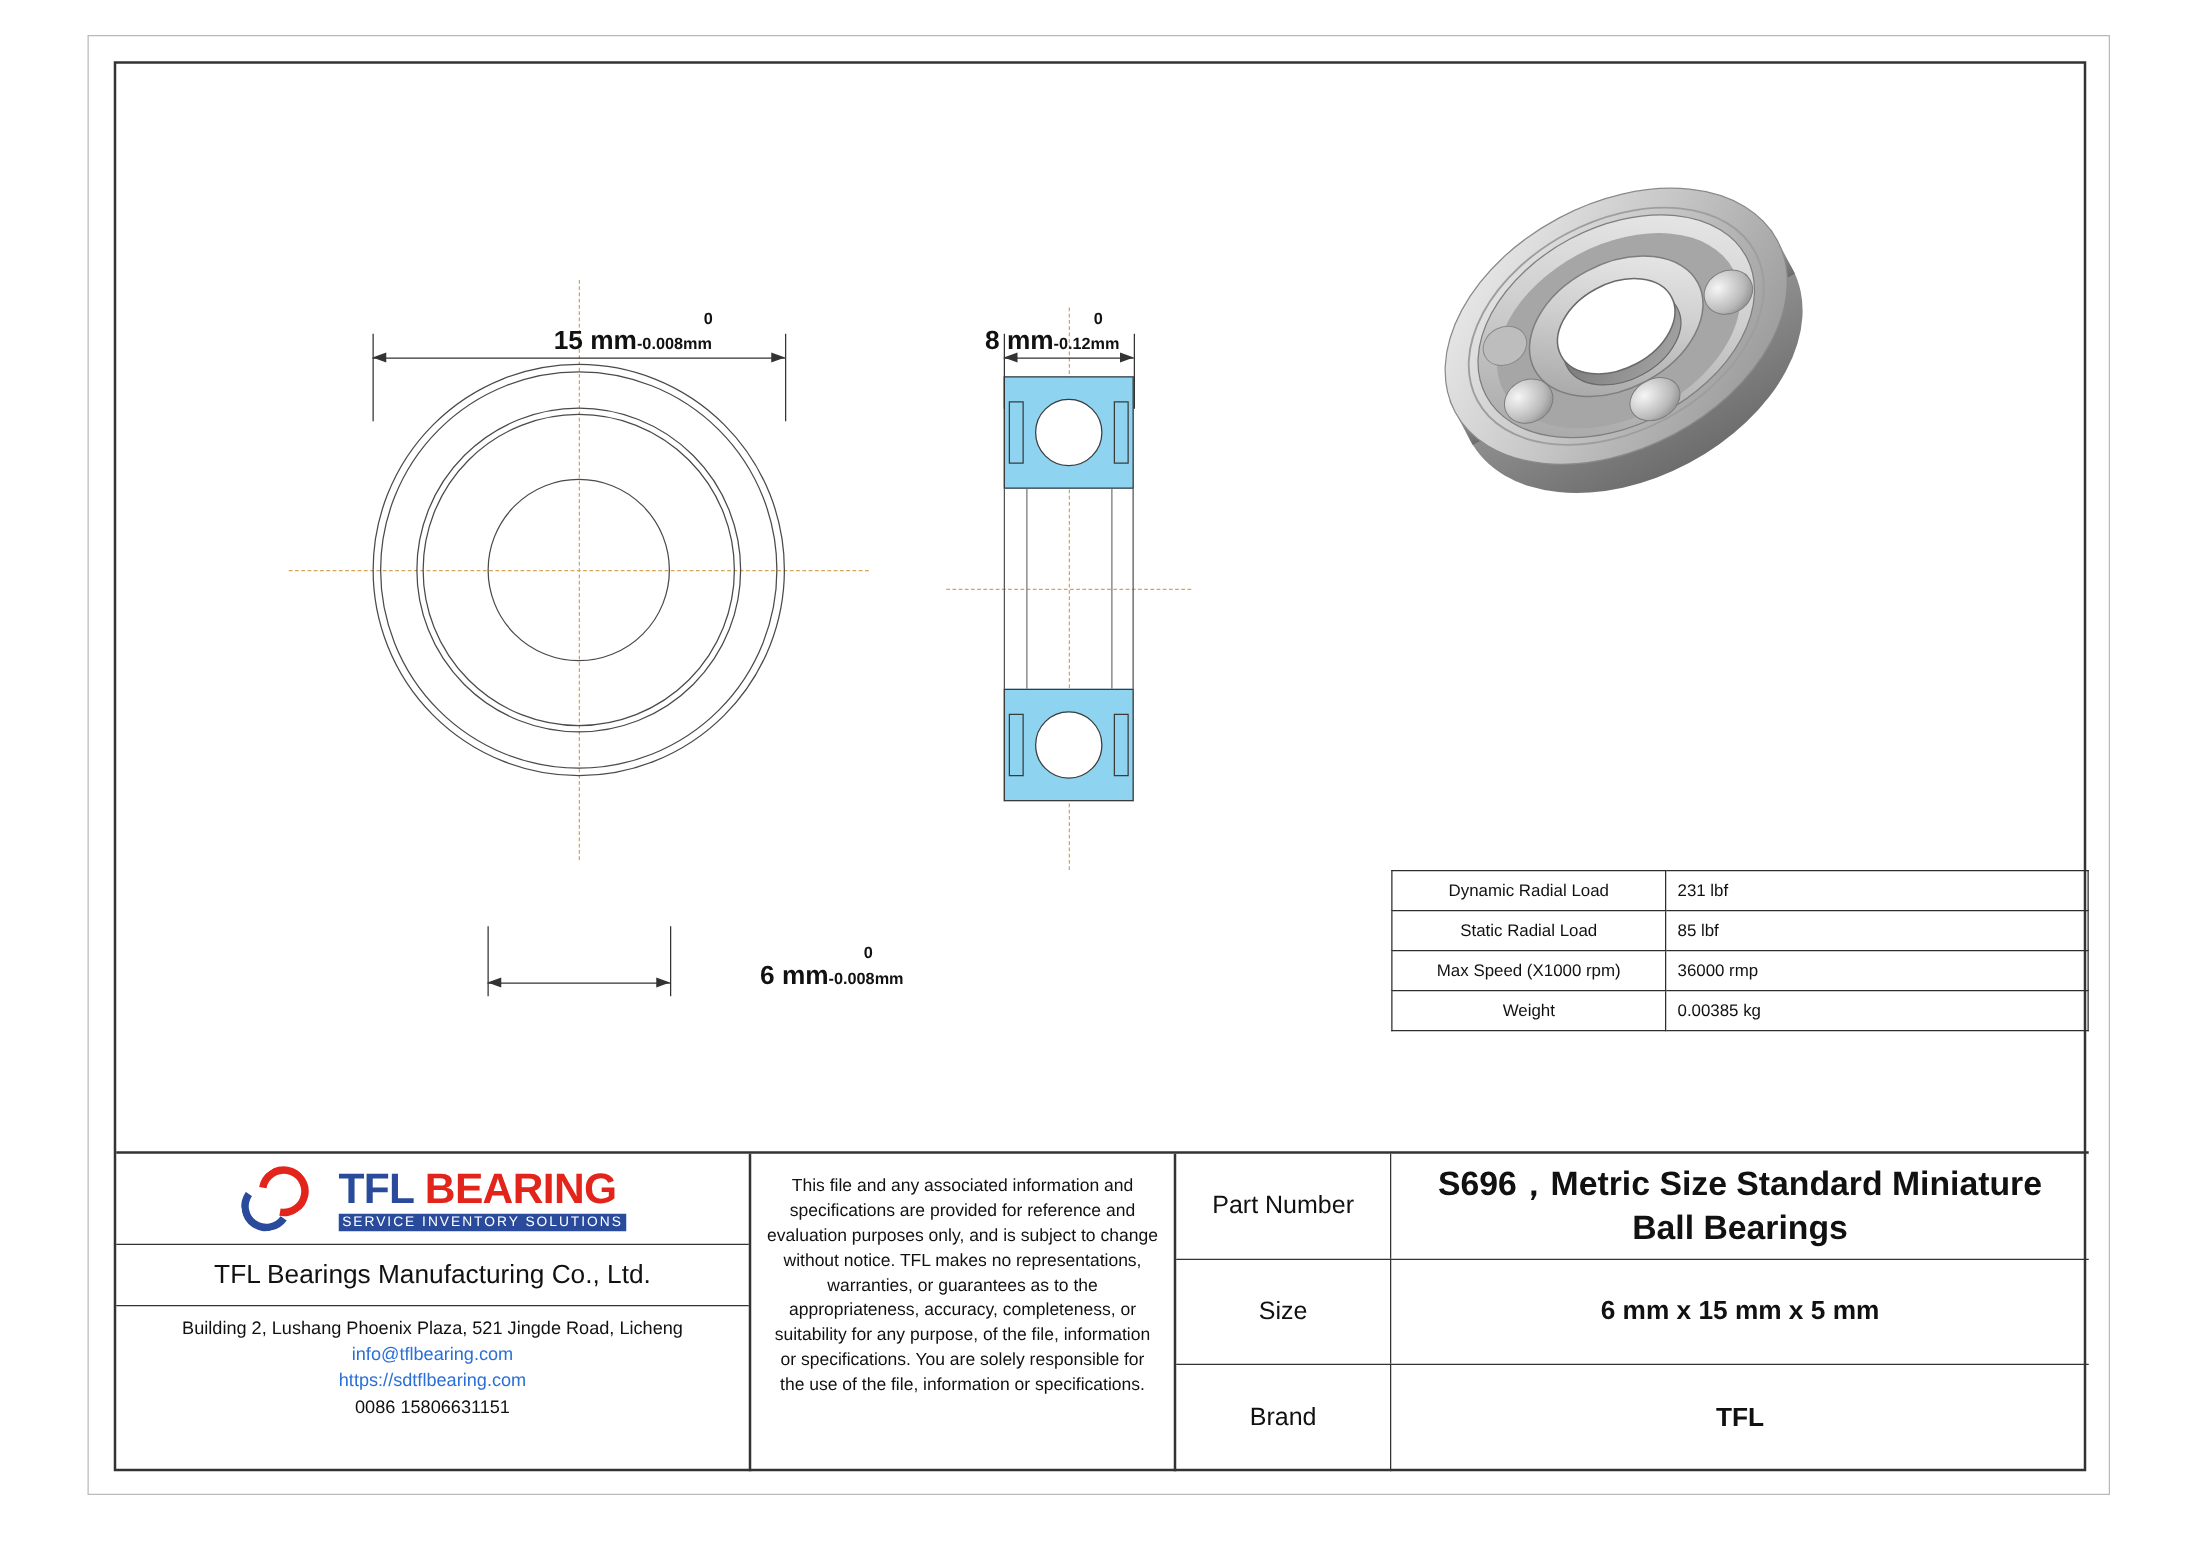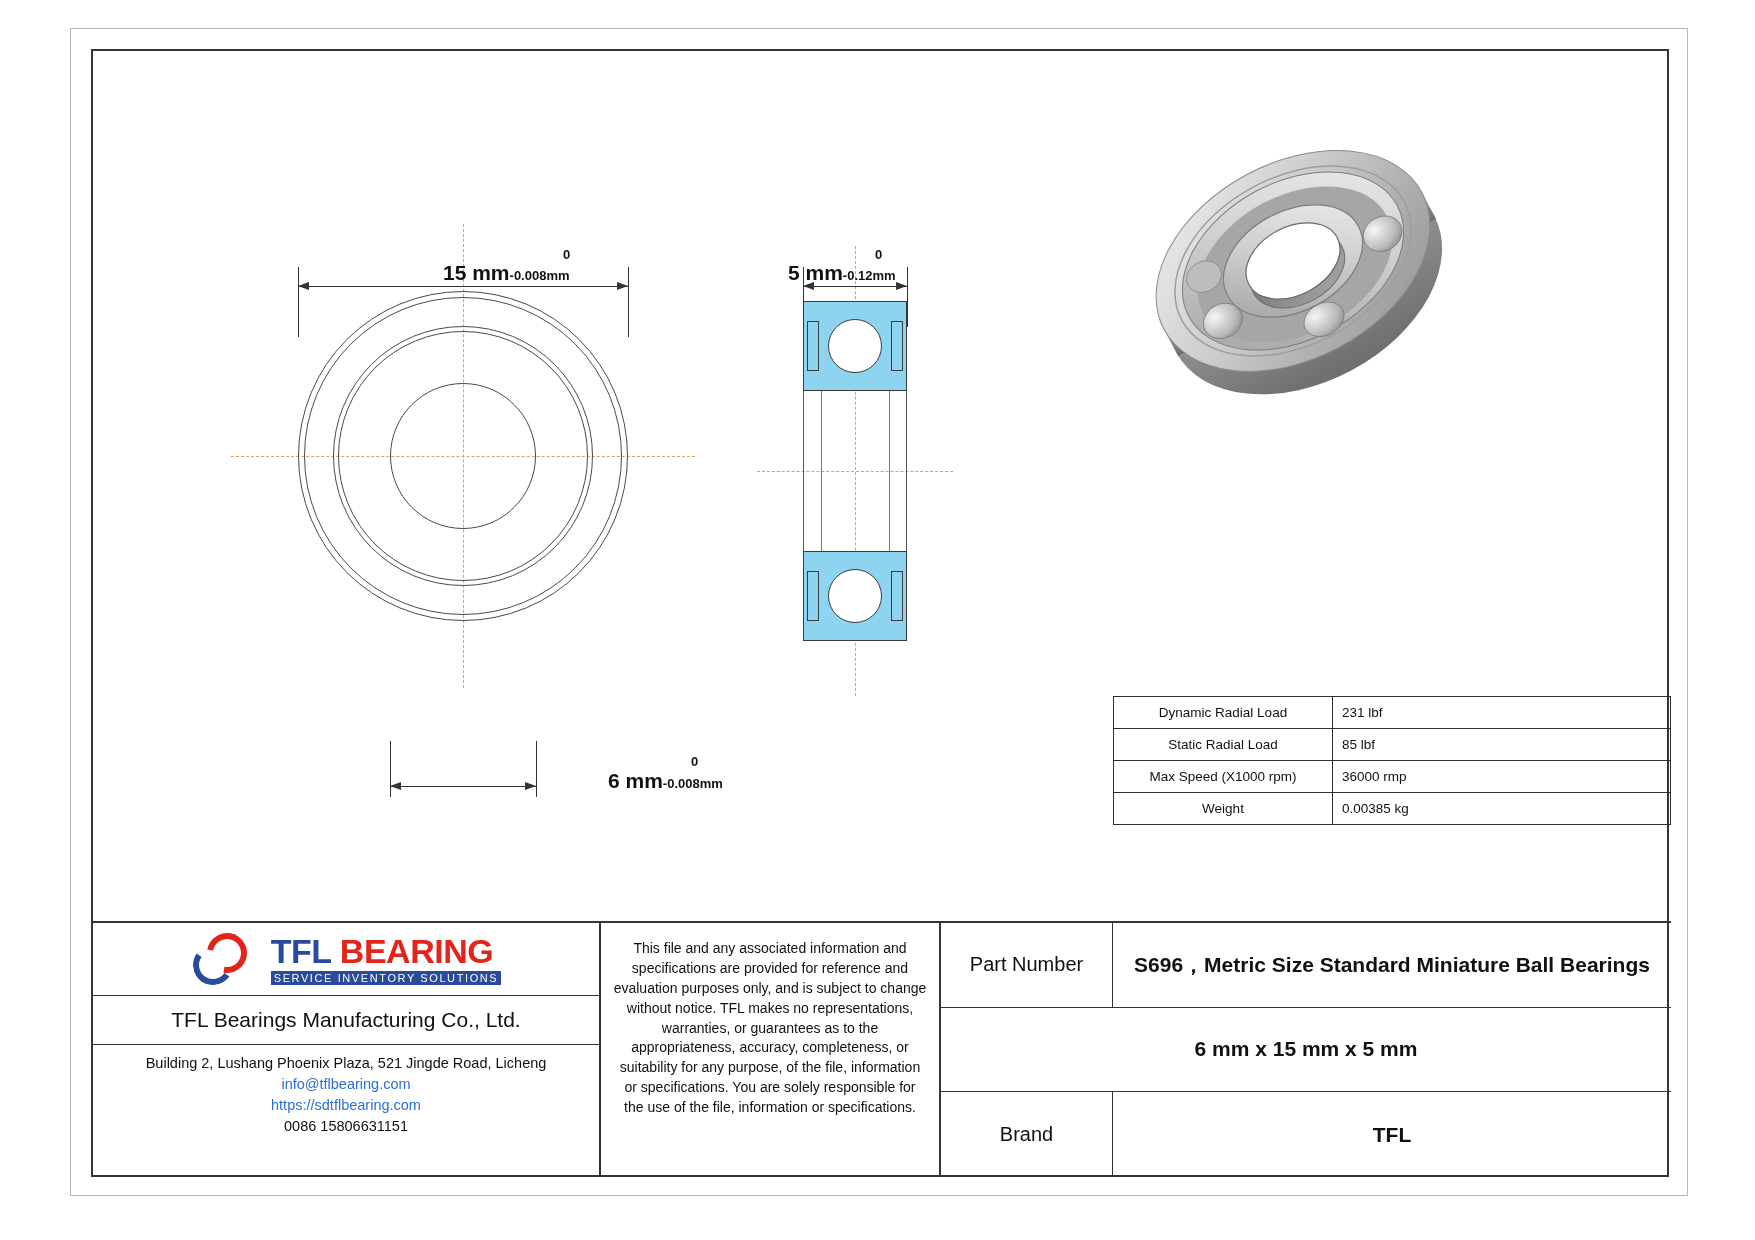--- a/index.html
+++ b/index.html
@@ -351,21 +351,21 @@
     flex: 1;
     display: flex;
     align-items: center;
     justify-content: center;
     text-align: center;
     font-size: 21px;
     font-weight: bold;
     color: #111;
     padding: 0 10px;
   }
-  .tb-val.pn { font-size: 21px; line-height: 1.3; }
+  .tb-val.pn { font-size: 27px; line-height: 1.3; }
   .tb-val.brand { font-weight: bold; }
 </style>
 </head>
 <body>
 
 <div class="sheet">
   <div class="inner-frame">
 
     <div class="drawing">
 
@@ -417,21 +417,21 @@
         </div>
       </div>
 
       <div class="ext-line" style="left:710px; top:216px; height:60px;"></div>
       <div class="ext-line" style="left:814px; top:216px; height:60px;"></div>
       <div class="dim-line" style="left:710px; top:235px; width:104px;"></div>
       <div class="arrow-l" style="left:710px; top:231px;"></div>
       <div class="arrow-r" style="left:803px; top:231px;"></div>
       <div class="dim-zero" style="left:782px; top:196px;">0</div>
       <div class="dim-label" style="left:695px; top:210px;">
-        <span>5 mm</span><span class="tol">-0.12mm</span>
+        <span>8 mm</span><span class="tol">-0.12mm</span>
       </div>
 
       <div class="render3d">
         <svg width="320" height="300" viewBox="0 0 320 300">
           <defs>
             <linearGradient id="gOuter" x1="0" y1="0" x2="1" y2="1">
               <stop offset="0%" stop-color="#f2f2f2"></stop>
               <stop offset="45%" stop-color="#c9c9c9"></stop>
               <stop offset="100%" stop-color="#8f8f8f"></stop>
             </linearGradient>
@@ -526,20 +526,21 @@
       </div>
 
       <div class="tb-note">This file and any associated information and specifications are provided for reference and evaluation purposes only, and is subject to change without notice. TFL makes no representations, warranties, or guarantees as to the appropriateness, accuracy, completeness, or suitability for any purpose, of the file, information or specifications.  You are solely responsible for the use of the file, information or specifications.</div>
 
       <div class="tb-right">
         <div class="tb-row">
           <div class="tb-key">Part Number</div>
           <div class="tb-val pn">S696，Metric Size Standard Miniature Ball Bearings</div>
         </div>
         <div class="tb-row">
+          <div class="tb-key">Size</div>
           <div class="tb-val">6 mm x 15 mm x 5 mm</div>
         </div>
         <div class="tb-row">
           <div class="tb-key">Brand</div>
           <div class="tb-val brand">TFL</div>
         </div>
       </div>
 
     </div>
   </div>

